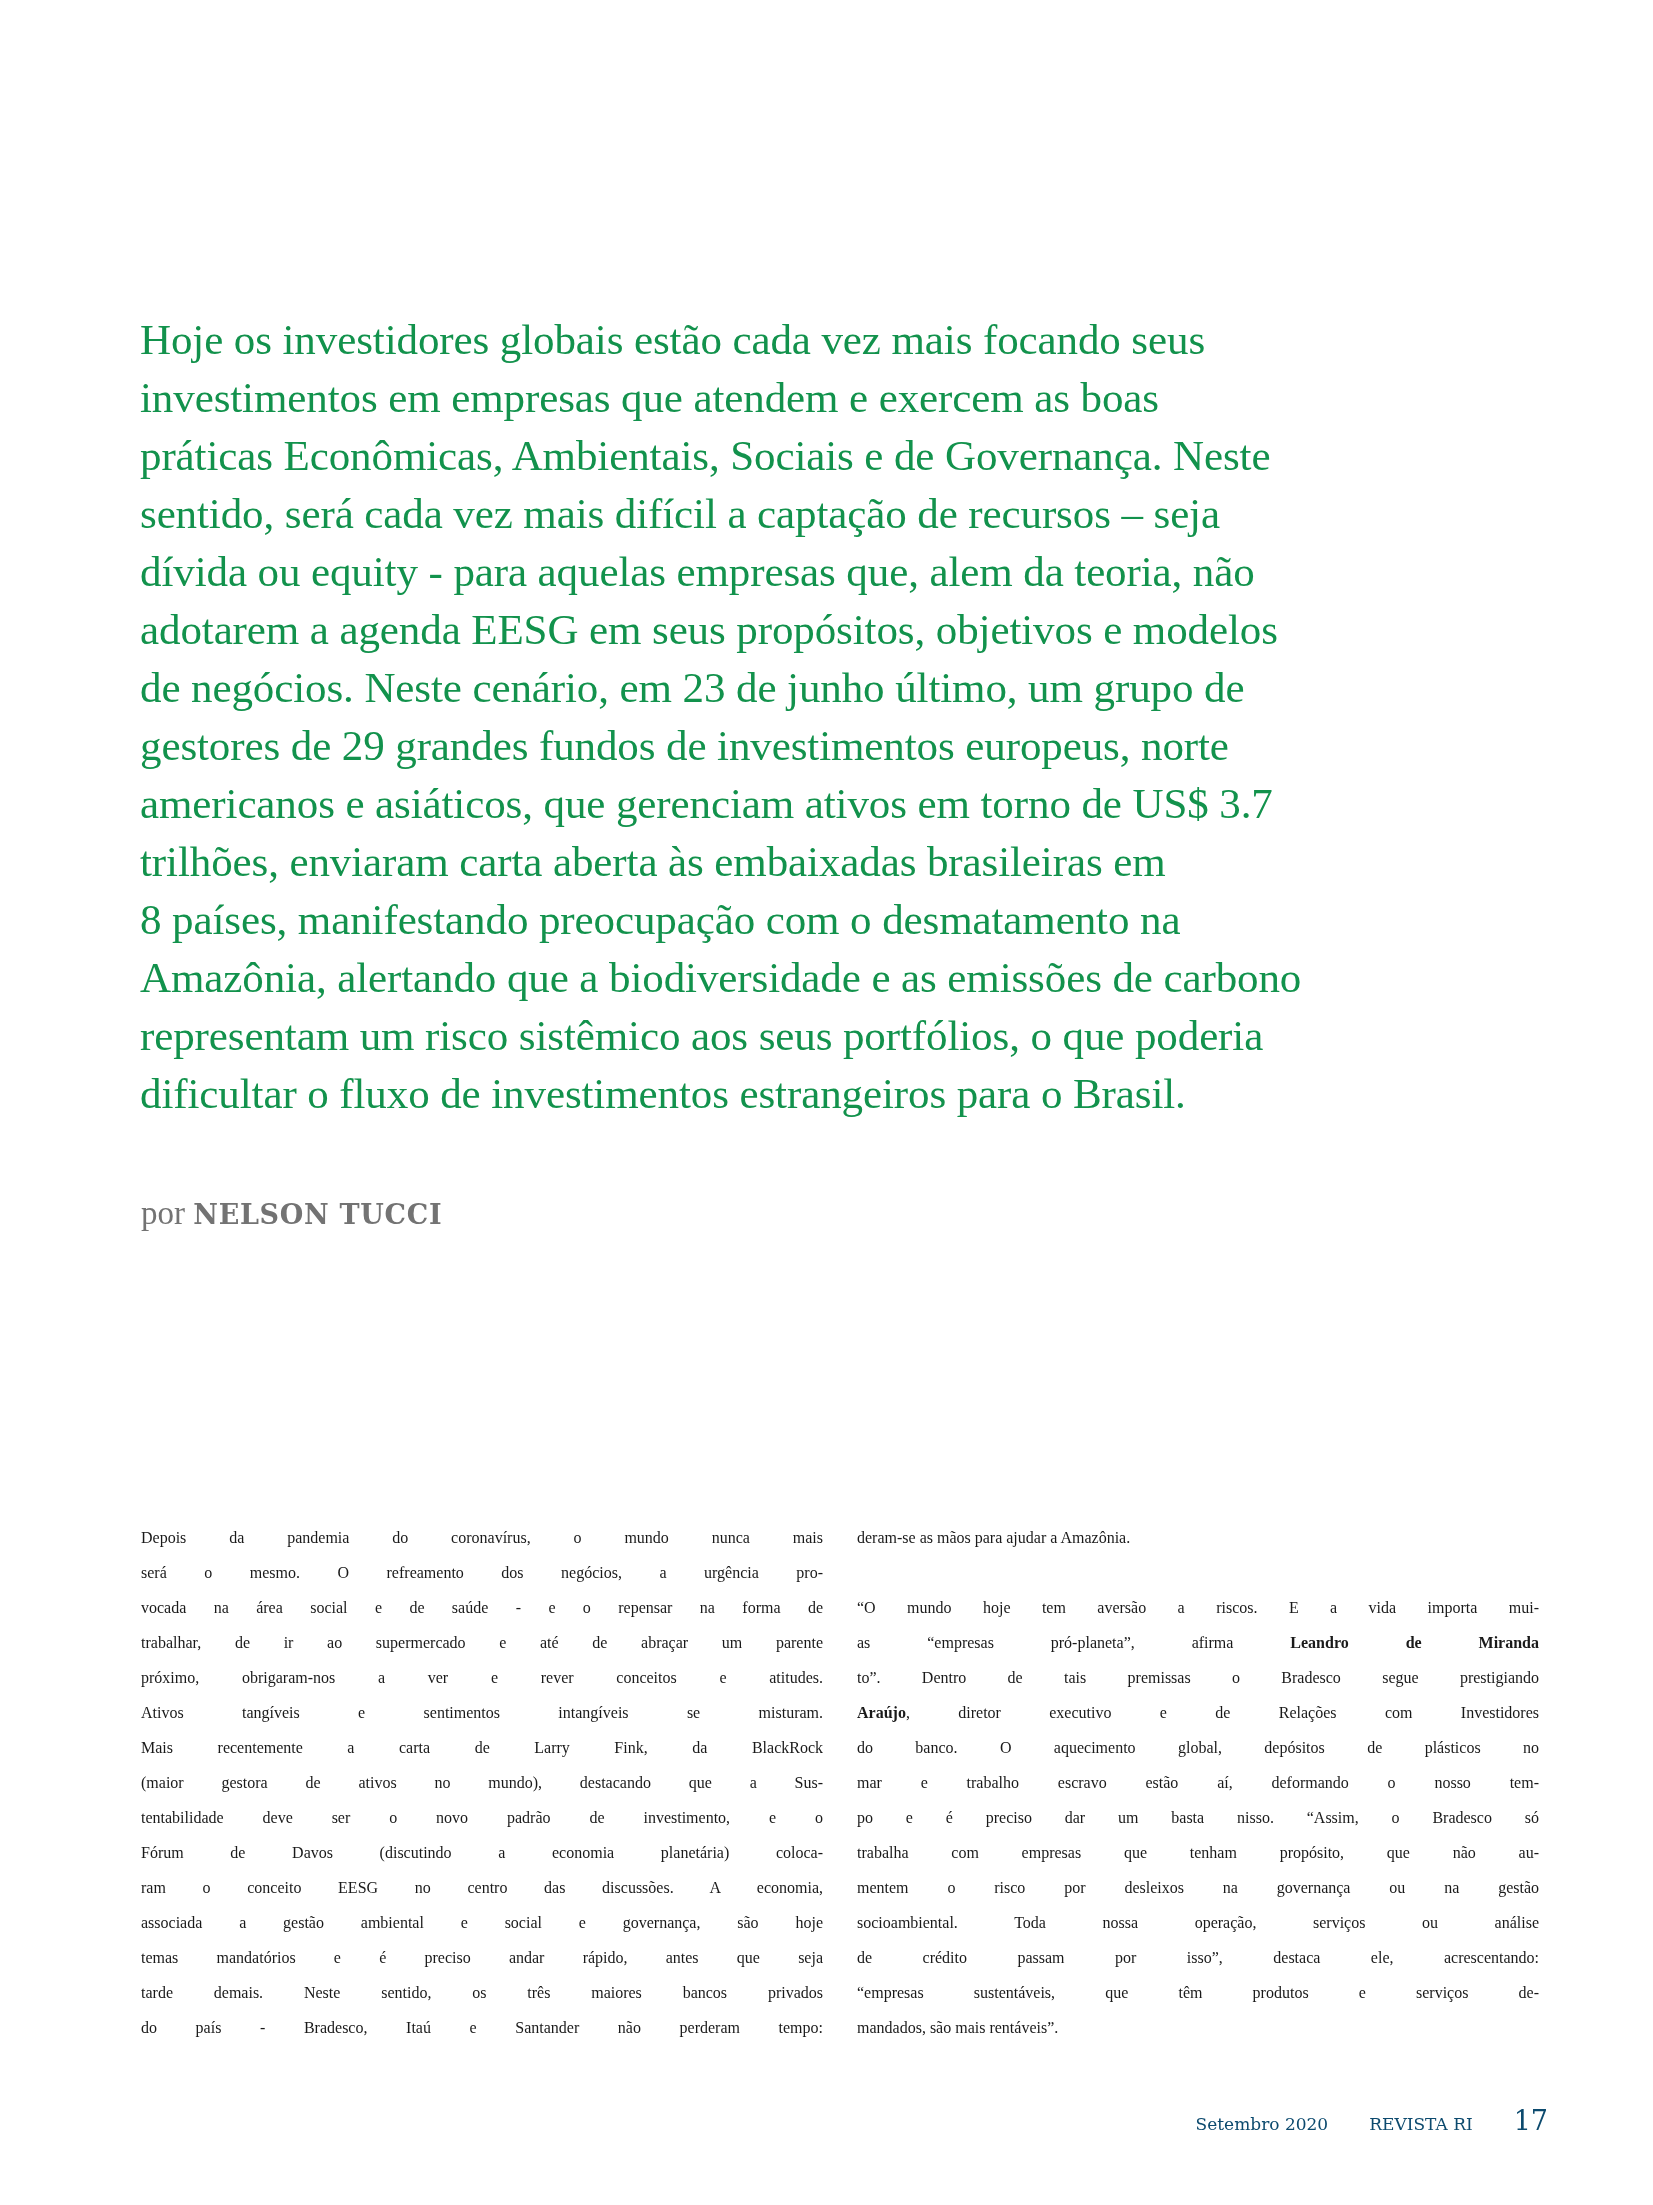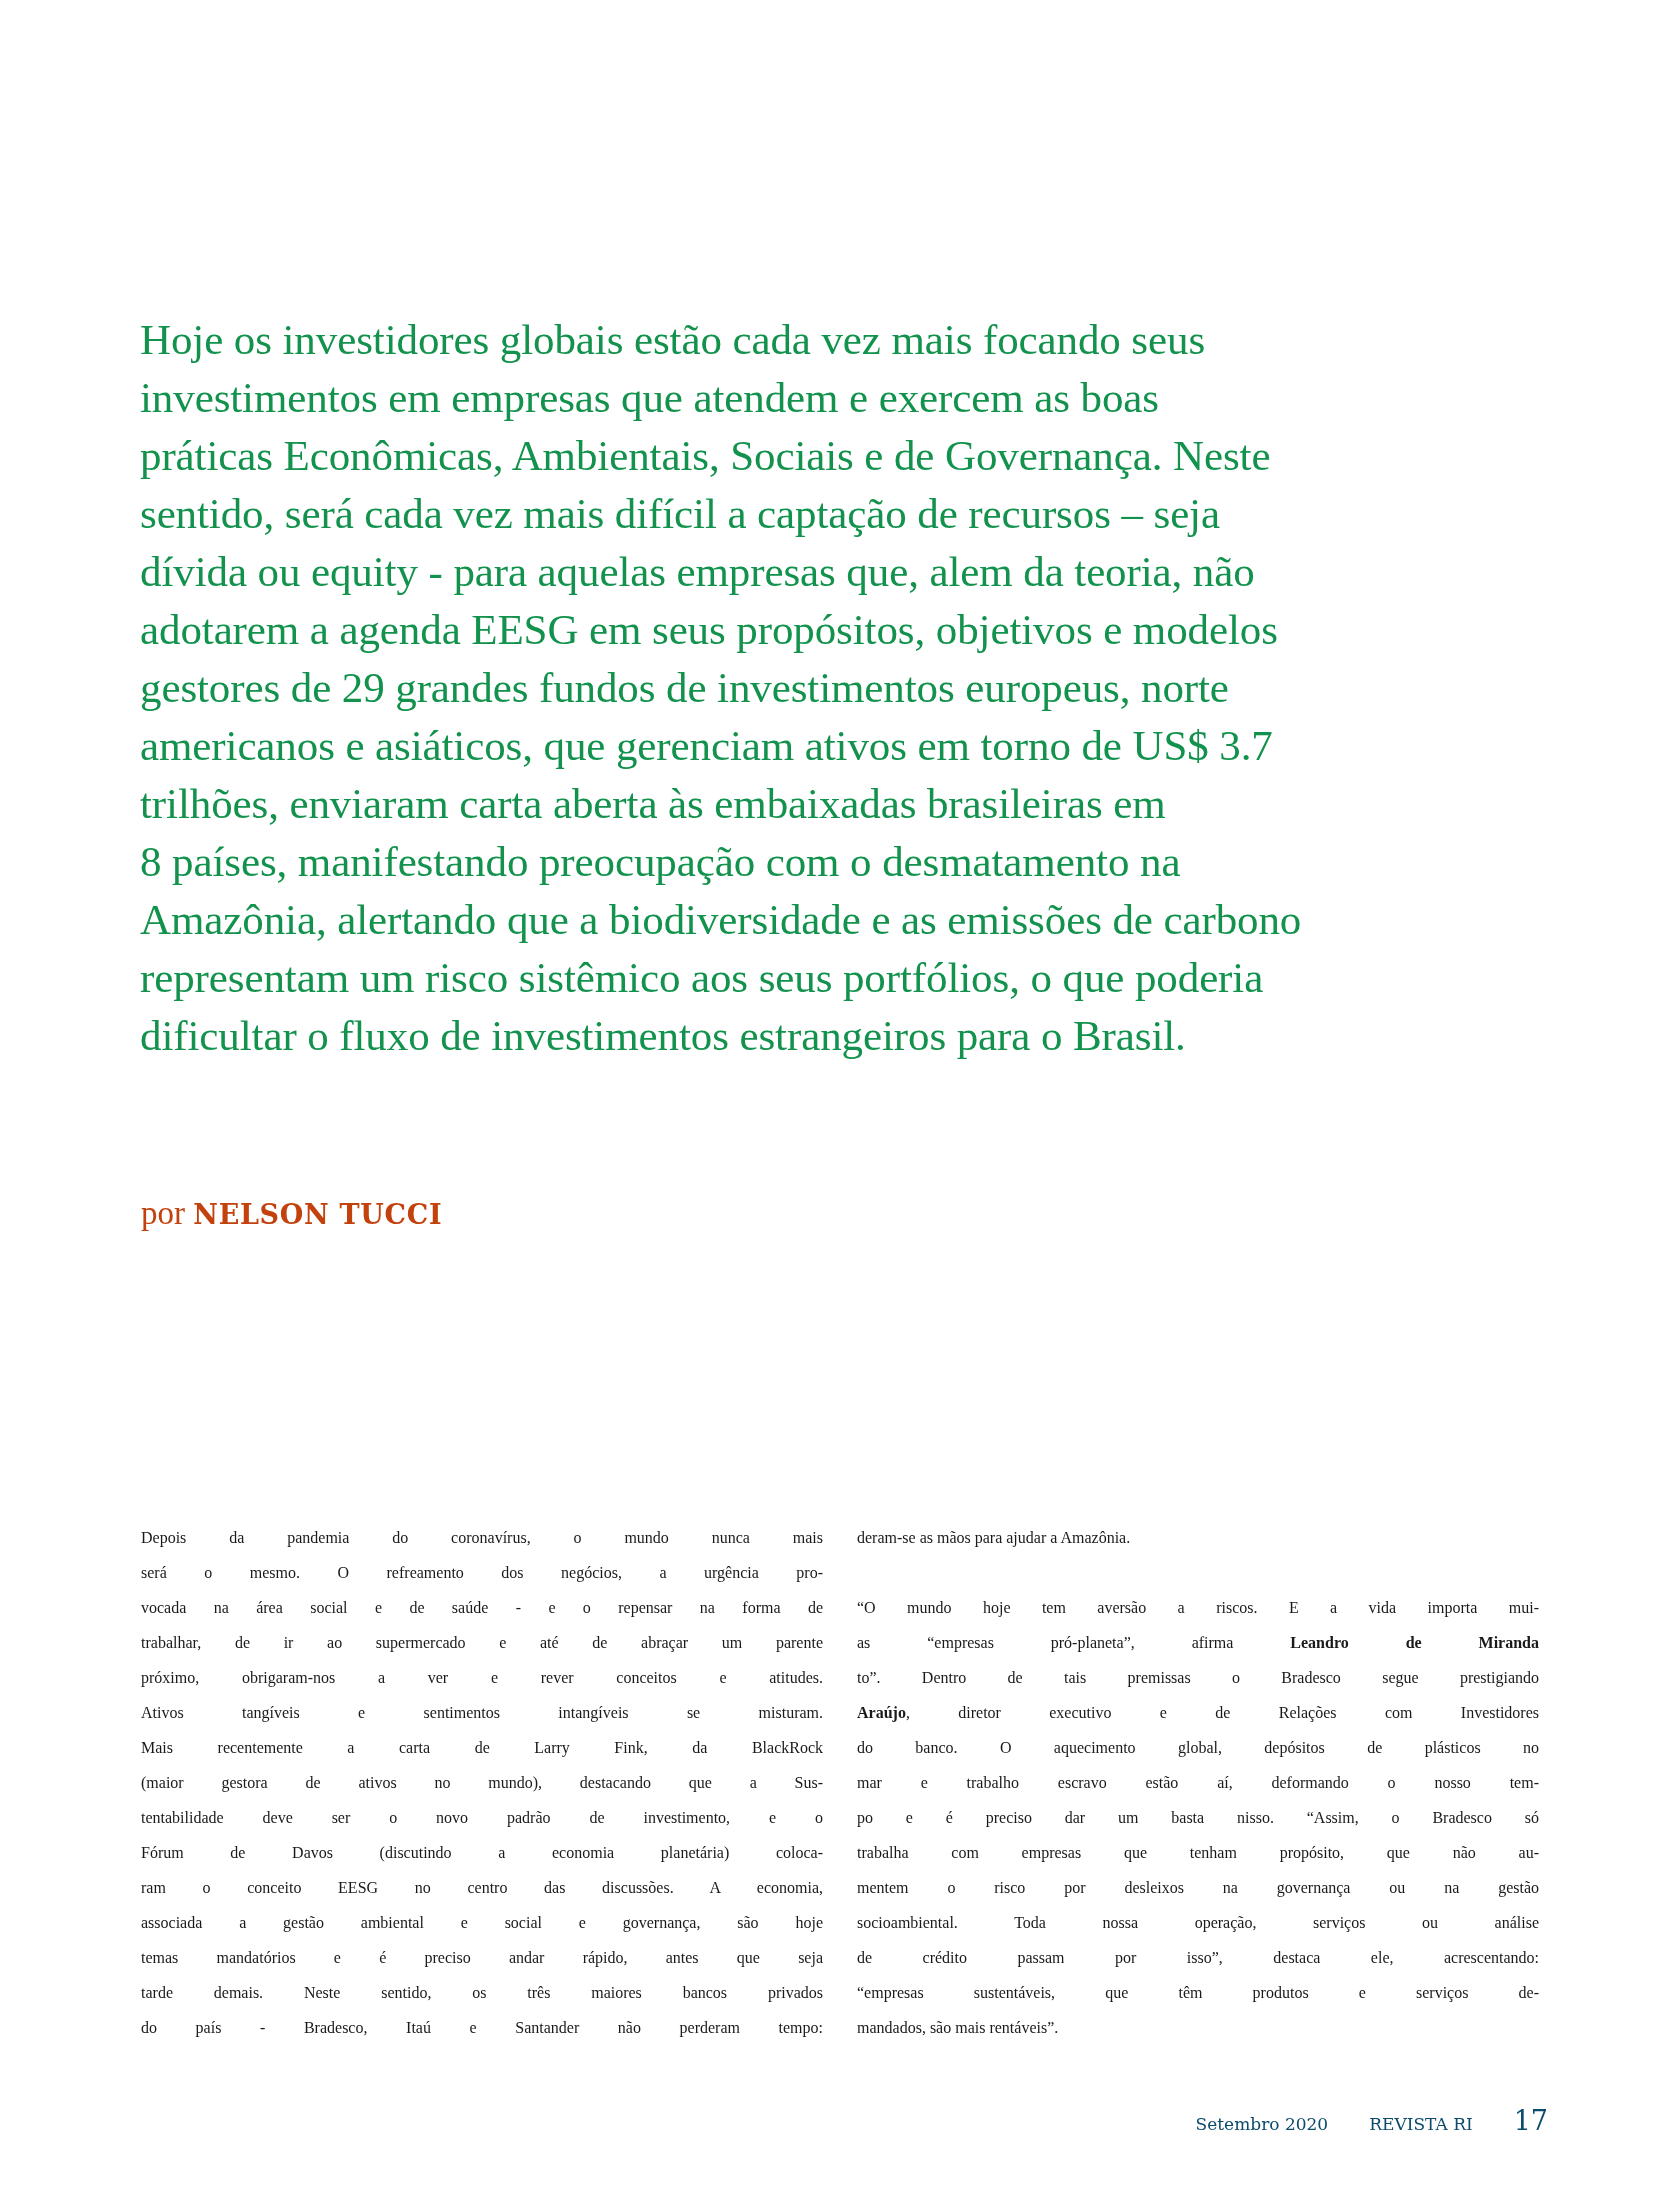--- a/index.html
+++ b/index.html
@@ -5,21 +5,21 @@
   html, body { margin: 0; padding: 0; background: #ffffff; }
   body { width: 1654px; height: 2205px; position: relative; overflow: hidden; }
   .lead {
     position: absolute; left: 140px; top: 311px; width: 1385px;
     color: #12924c; font-family: "Liberation Serif", "DejaVu Serif", serif;
     font-size: 43px; line-height: 58px; letter-spacing: -0.1px;
   }
   .lead .ln { display: block; white-space: nowrap; }
   .byline {
     position: absolute; left: 141px; top: 1195px;
-    font-family: "Liberation Serif", serif; font-size: 33px; color: #c2410c;
+    font-family: "Liberation Serif", serif; font-size: 33px; color: #737373;
   }
   .byline .author {
     font-family: "DejaVu Serif", serif; font-weight: bold; font-size: 27px;
     letter-spacing: 0.7px;
   }
   .col {
     position: absolute; top: 1520px; width: 682px;
     font-family: "Liberation Serif", serif; font-size: 16px; line-height: 35px;
     color: #1a1a1a; text-align: justify;
   }
@@ -39,20 +39,21 @@
 </head>
 <body>
 
 <div class="lead">
   <span class="ln">Hoje os investidores globais estão cada vez mais focando seus</span>
   <span class="ln">investimentos em empresas que atendem e exercem as boas</span>
   <span class="ln">práticas Econômicas, Ambientais, Sociais e de Governança. Neste</span>
   <span class="ln">sentido, será cada vez mais difícil a captação de recursos – seja</span>
   <span class="ln">dívida ou equity - para aquelas empresas que, alem da teoria, não</span>
   <span class="ln">adotarem a agenda EESG em seus propósitos, objetivos e modelos</span>
+  <span class="ln">de negócios. Neste cenário, em 23 de junho último, um grupo de</span>
   <span class="ln">gestores de 29 grandes fundos de investimentos europeus, norte</span>
   <span class="ln">americanos e asiáticos, que gerenciam ativos em torno de US$ 3.7</span>
   <span class="ln">trilhões, enviaram carta aberta às embaixadas brasileiras em</span>
   <span class="ln">8 países, manifestando preocupação com o desmatamento na</span>
   <span class="ln">Amazônia, alertando que a biodiversidade e as emissões de carbono</span>
   <span class="ln">representam um risco sistêmico aos seus portfólios, o que poderia</span>
   <span class="ln">dificultar o fluxo de investimentos estrangeiros para o Brasil.</span>
 </div>
 
 <div class="byline">

